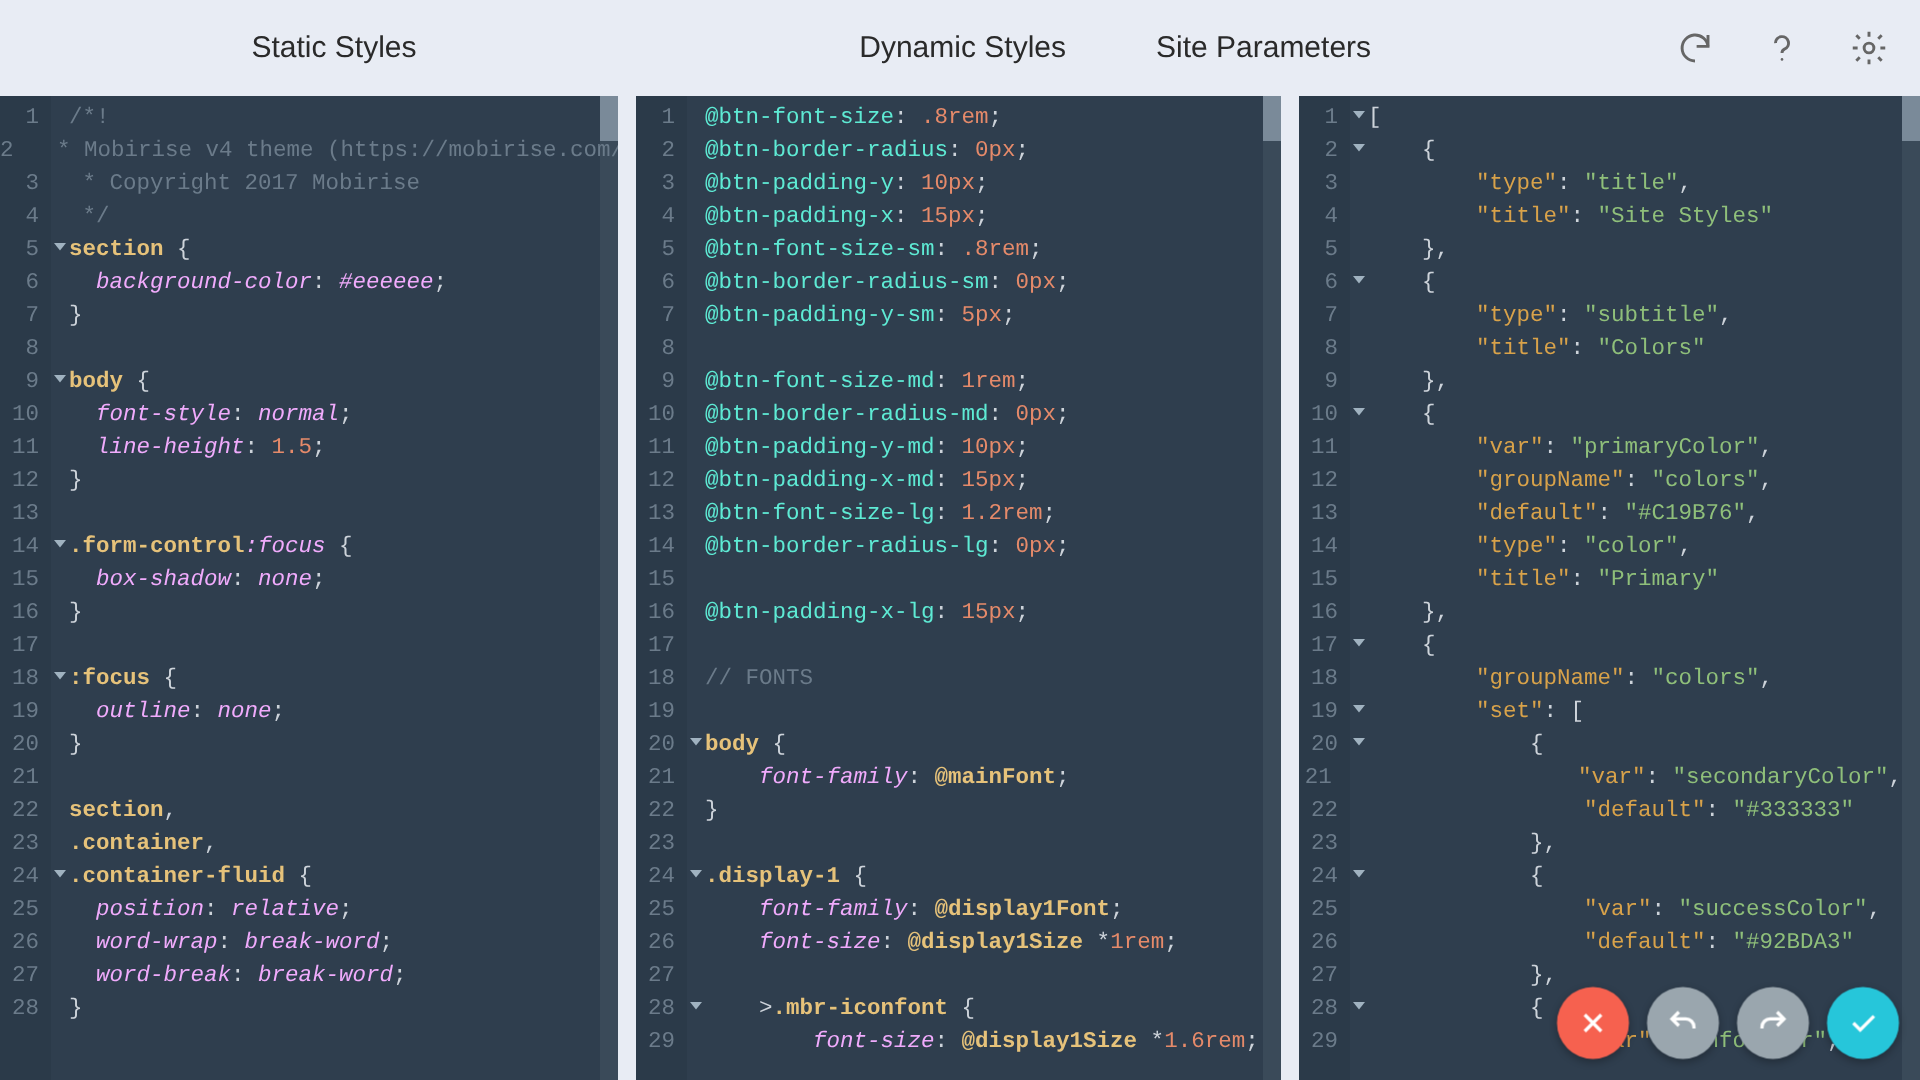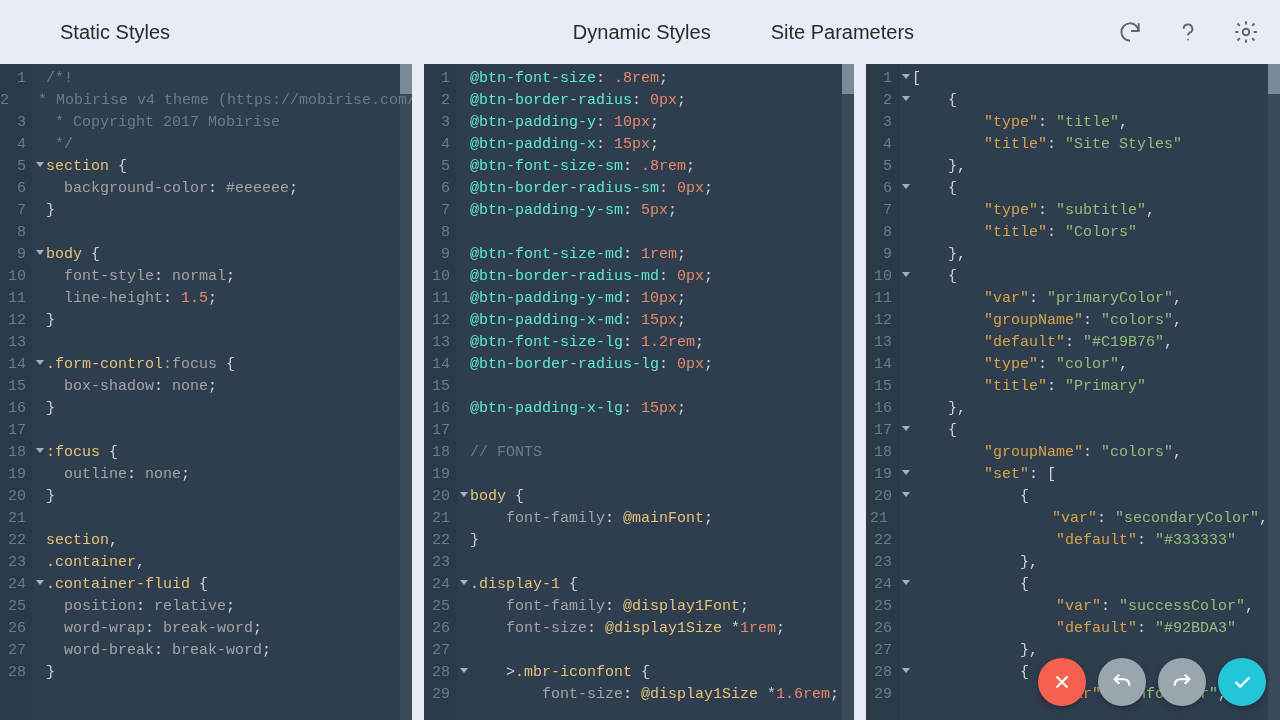--- a/index.html
+++ b/index.html
@@ -1,39 +1,39 @@
 <!DOCTYPE html>
 <html><head>
 <meta charset="utf-8">
 <style>
   * { box-sizing: border-box; margin: 0; padding: 0; }
   html, body { width: 1280px; height: 720px; overflow: hidden; font-family: "Segoe UI", Arial, sans-serif; }
   .topbar { height: 64px; background: #e8ecf4; display: flex; align-items: center; padding: 0 20px; }
   .tab { flex: 1; font-size: 20px; color: #2a2a2a; text-align: right; cursor: pointer; }
-  .tab:first-child { text-align: left; margin-left: 40px; }
+  .tab:first-child { text-align: center; margin-left: 40px; }
   .tab:nth-child(3) { text-align: left; padding-left: 60px; }
   .top-icons { display: flex; gap: 30px; align-items: center; padding-left: 20px; }
   .top-icon { width: 28px; height: 28px; display:flex; align-items:center; justify-content:center; color:#555; cursor:pointer; }
   .top-icon svg { width: 26px; height:26px; stroke:#666; fill:none; stroke-width:1.8; }
   .panes { display: flex; height: calc(720px - 64px); background:#e8ecf4; }
   .pane { background:#2f3e4e; color:#cdd3da; font-family: Consolas, "Courier New", monospace; font-size:15px; overflow:hidden; position:relative; }
   .pane1 { width: 412px; margin-right: 12px; }
   .pane2 { width: 430px; margin-right: 12px; }
   .pane3 { flex:1; }
   .gutter { position:absolute; left:0; top:0; bottom:0; width:34px; background:#2b3a49; }
   .scrolltrack { position:absolute; right:0; top:0; width:12px; height:100%; background:#3a4a59; }
   .scrollthumb { position:absolute; right:0; top:0; width:12px; height:30px; background:#7a8a99; }
   .lines { position:absolute; left:0; right:12px; top:4px; }
   .line { height:22px; line-height:22px; white-space: pre; display:flex; }
   .ln { display:inline-block; width:34px; text-align:right; padding-right:8px; color:#6b7b8a; position:relative; }
   .fold { position:absolute; right:-10px; top:6px; width:0;height:0; border-left:4px solid transparent; border-right:4px solid transparent; border-top:5px solid #a0b2c0; }
   .code { padding-left:12px; }
   .c-comment { color:#6b7b8a; }
-  .c-sel { color:#e6c27a; }
-  .c-prop { color:#a3a3a3; }
+  .c-sel { color:#e6c27a;font-weight:bold; }
+  .c-prop { color:#f0abfc;font-style:italic; }
   .c-punc { color:#cdd3da; }
   .c-num { color:#e58a6a; }
   .c-key { color:#d8a24a; }
   .c-str { color:#8fbf7a; }
   .c-var { color:#5eead4; }
   .fab-row { position:fixed; right:14px; bottom:14px; display:flex; gap:12px; }
   .fab { width:48px; height:48px; border-radius:50%; display:flex; align-items:center; justify-content:center; cursor:pointer; box-shadow:0 2px 6px rgba(0,0,0,.3); }
   .fab svg { width:22px; height:22px; stroke:#fff; fill:none; stroke-width:2.4; }
   .fab-red { background:#f6614f; }
   .fab-grey { background:#9aa6ae; }

